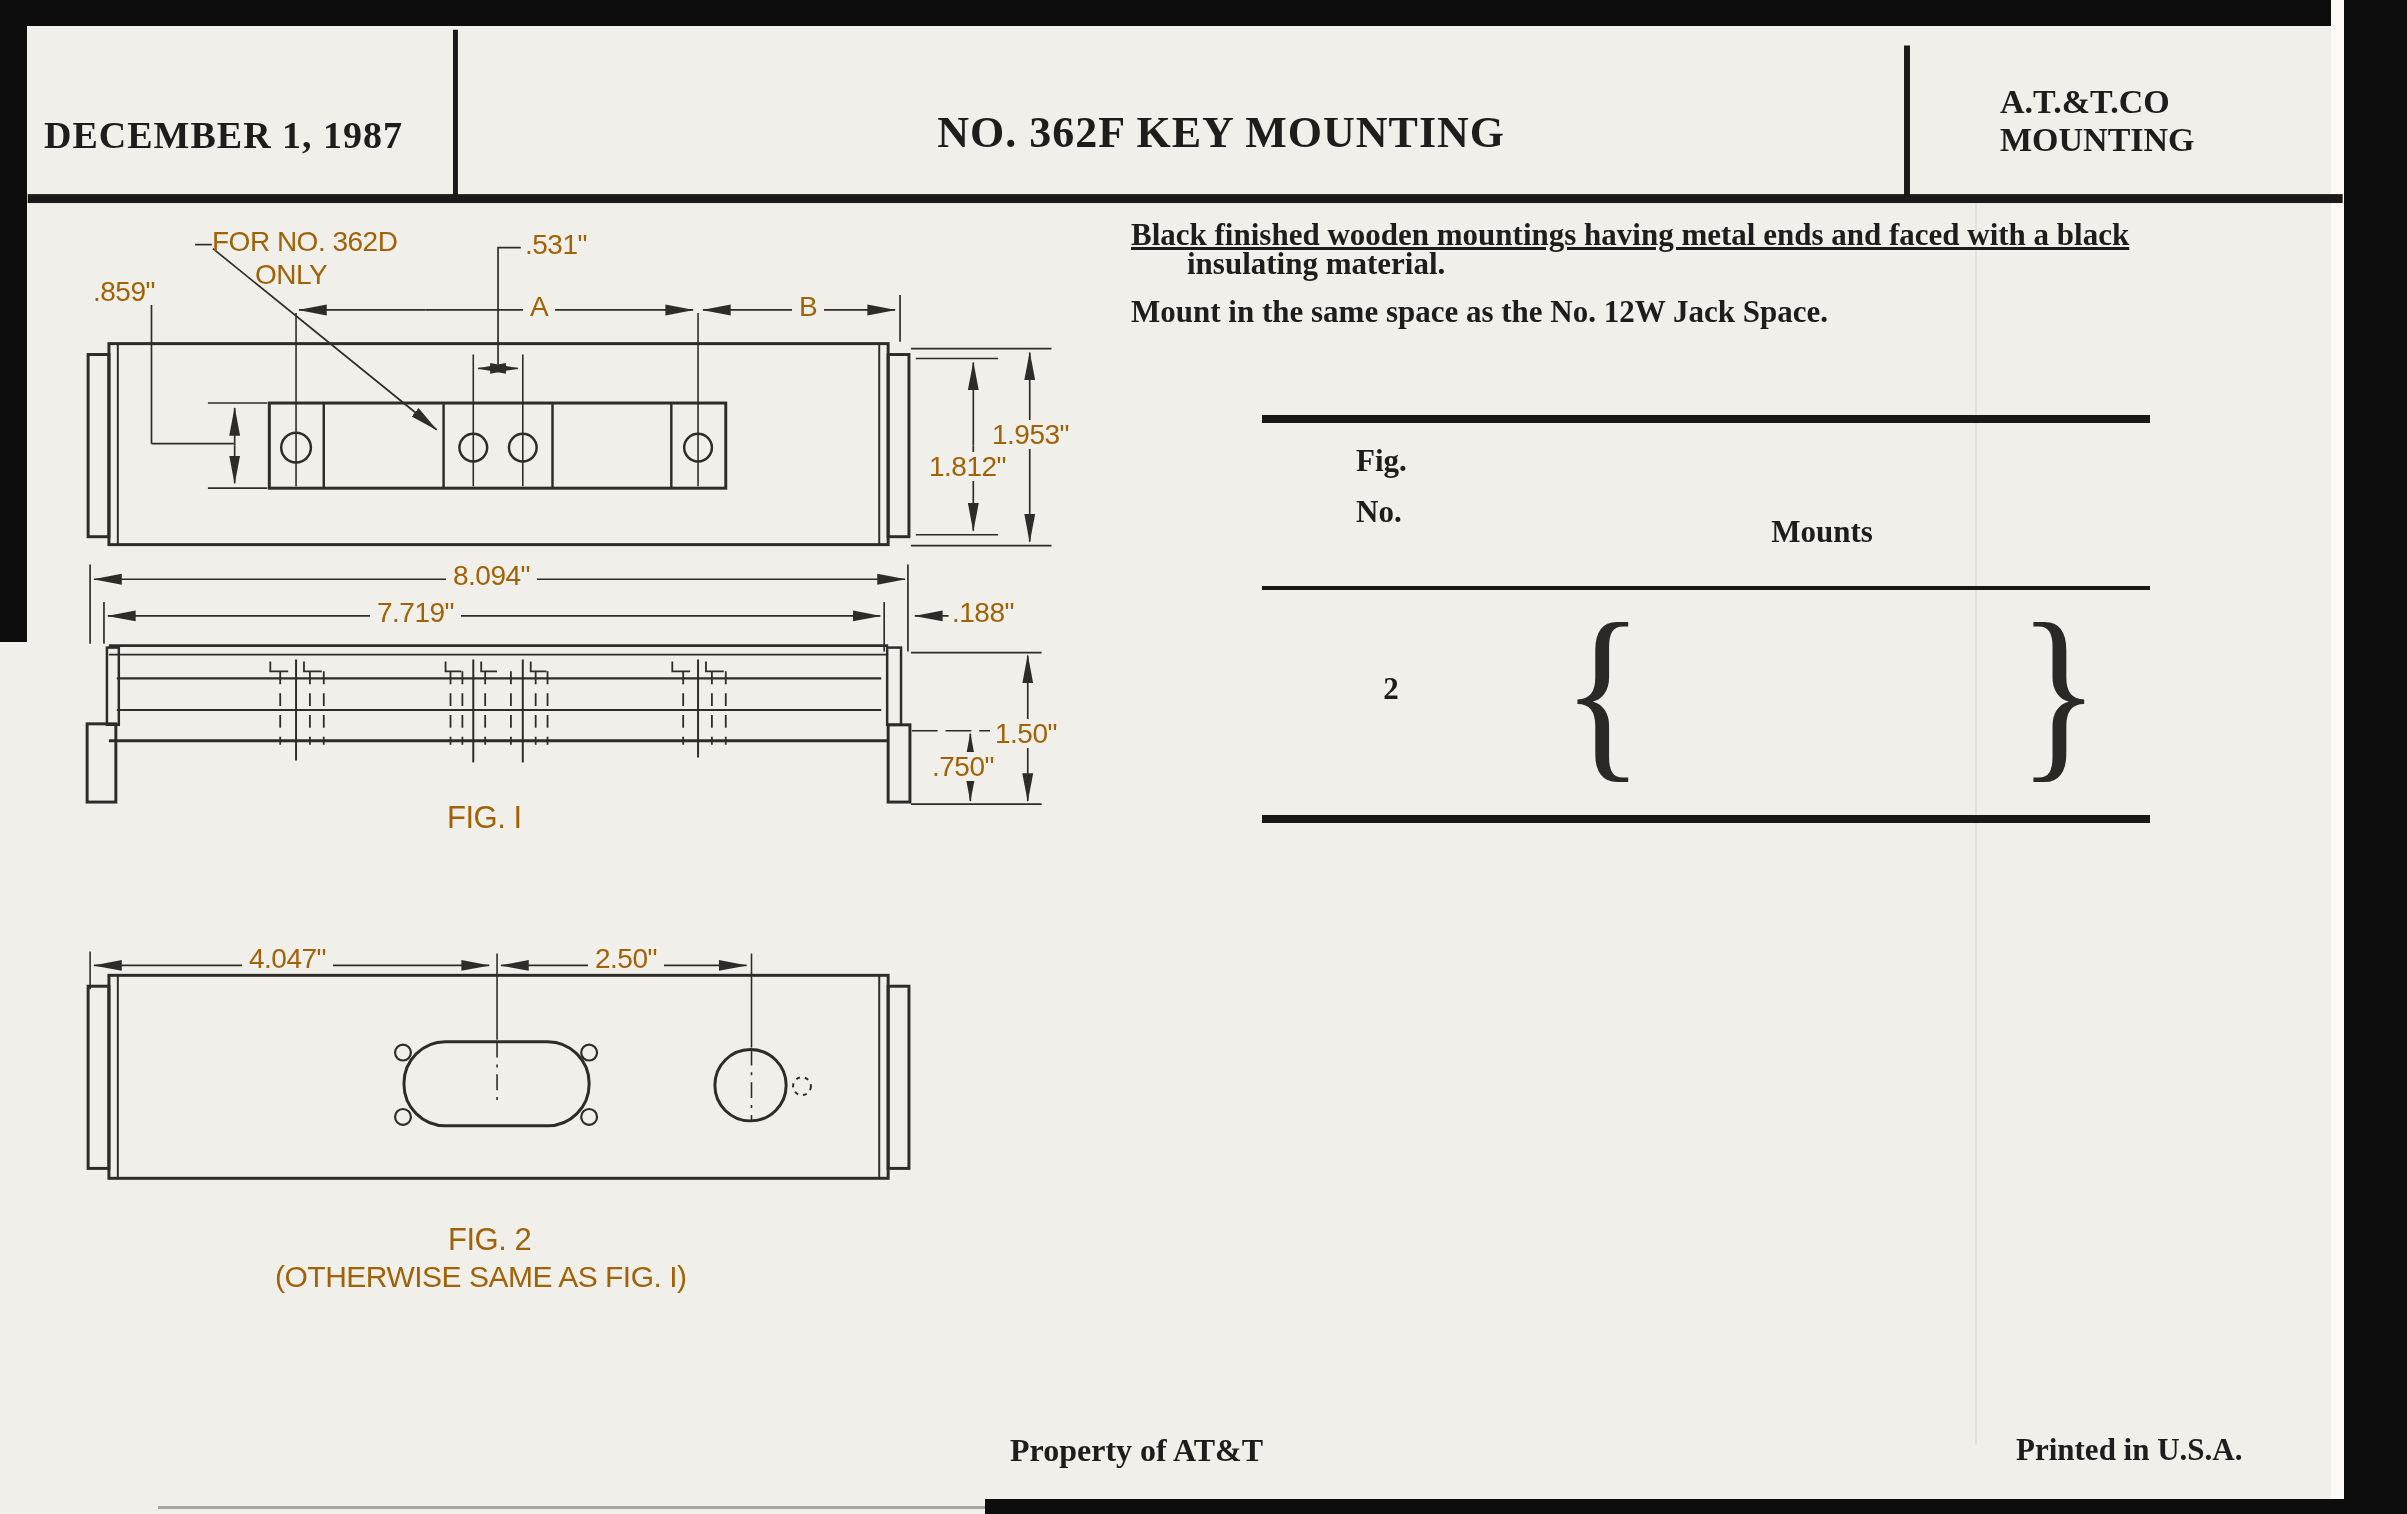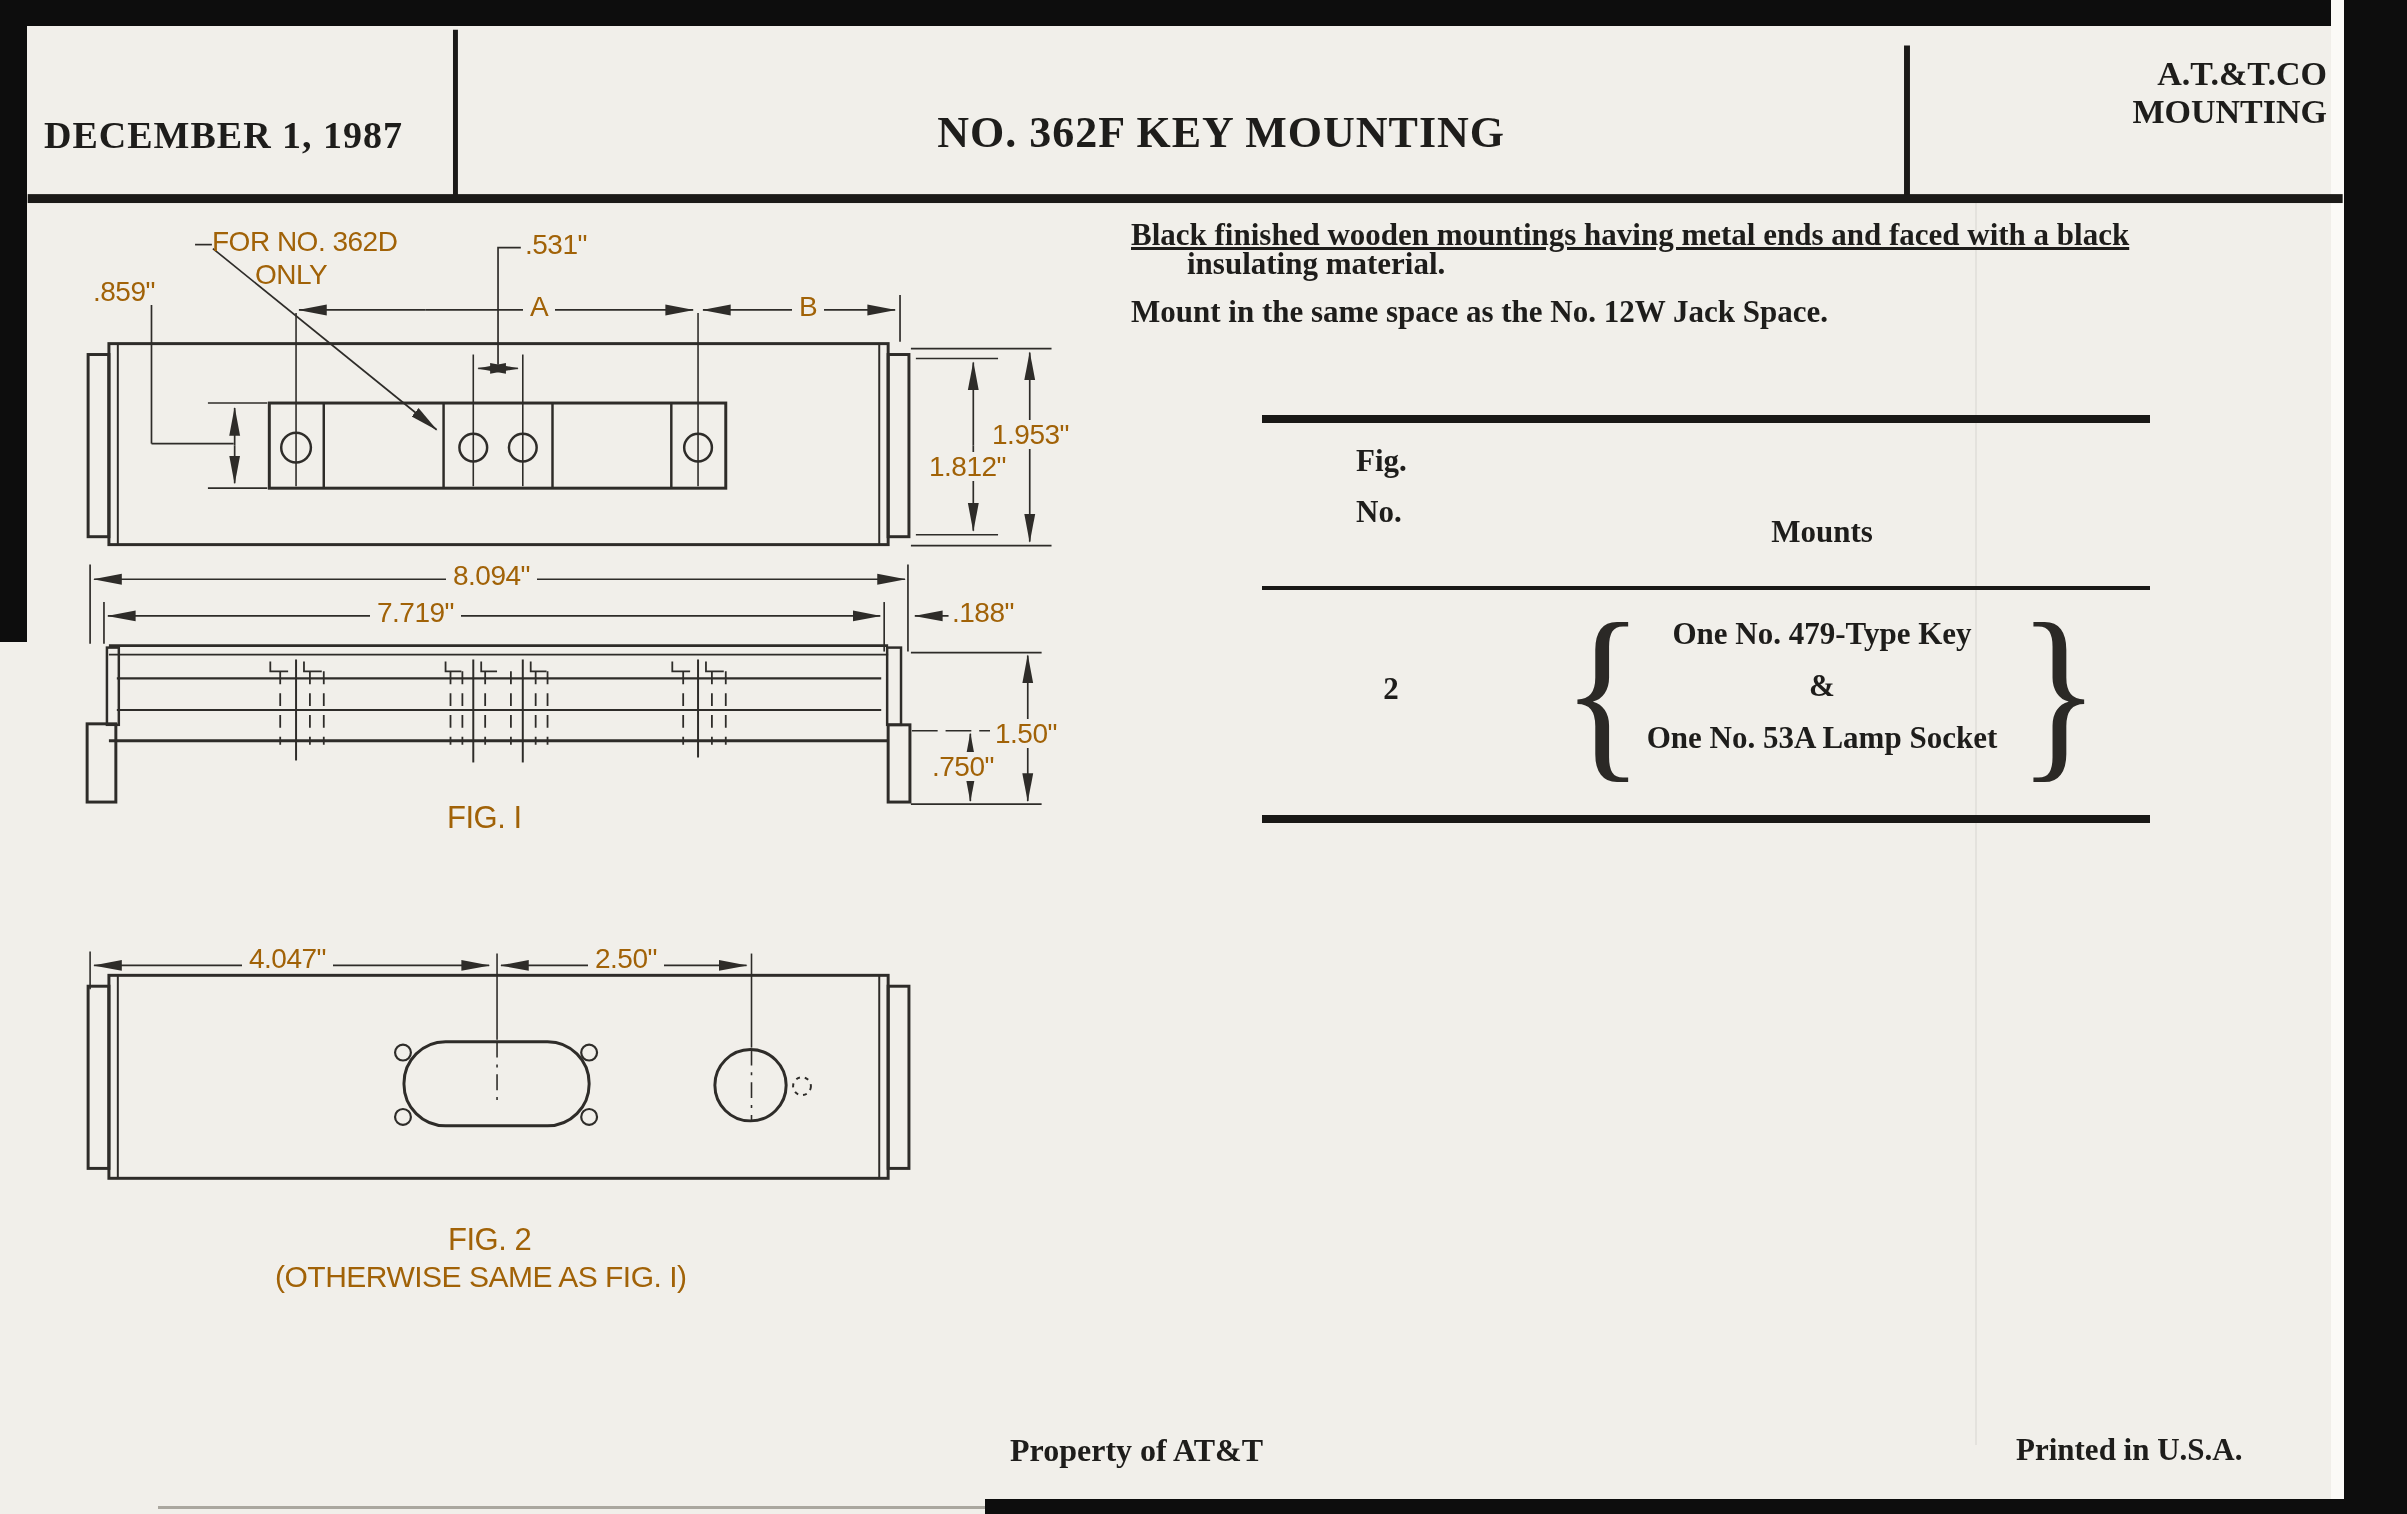--- a/index.html
+++ b/index.html
@@ -182,43 +182,38 @@
         <line x1="295" y1="975" x2="95" y2="975" marker-end="url(#ah)"></line>
         <line x1="295" y1="975" x2="494" y2="975" marker-end="url(#ah)"></line>
         <line x1="630" y1="975" x2="506" y2="975" marker-end="url(#ah)"></line>
         <line x1="630" y1="975" x2="754" y2="975" marker-end="url(#ah)"></line>
       </g>
     </g>
   </svg>
 
   <div class="abs ser" style="left:44px;top:113px;font-size:38px;letter-spacing:1px;">DECEMBER 1, 1987</div>
   <div class="abs ser" style="left:832px;top:107px;width:673px;text-align:right;font-size:44px;letter-spacing:1px;">NO. 362F KEY MOUNTING</div>
-  <div class="abs" style="left:2000px;top:55px;width:327px;text-align:right;">
+  <div class="abs" style="left:2000px;top:83px;width:327px;text-align:left;">
     <div class="ser" style="font-size:34px;">A.T.&amp;T.CO</div>
     <div class="ser" style="font-size:34px;">MOUNTING</div>
   </div>
 
   <div class="abs ser notes" style="left:1131px;top:217px;text-decoration:underline;">Black finished wooden mountings having metal ends and faced with a black</div>
   <div class="abs ser notes" style="left:1187px;top:246px;">insulating material.</div>
   <div class="abs ser notes" style="left:1131px;top:294px;">Mount in the same space as the No. 12W Jack Space.</div>
 
   <div class="rule" style="left:1262px;top:415px;width:888px;height:8px;"></div>
   <div class="rule" style="left:1262px;top:586px;width:888px;height:4px;"></div>
   <div class="rule" style="left:1262px;top:815px;width:888px;height:8px;"></div>
   <div class="abs ser tbl" style="left:1356px;top:443px;">Fig.</div>
   <div class="abs ser tbl" style="left:1356px;top:494px;">No.</div>
   <div class="abs ser tbl" style="left:1703px;top:514px;width:238px;text-align:center;">Mounts</div>
   <div class="abs ser tbl" style="left:1371px;top:671px;width:40px;text-align:center;">2</div>
   <div class="brace" style="left:1562px;top:606px;">{</div>
   <div class="brace" style="left:2018px;top:606px;">}</div>
-  <div class="abs" style="left:1614px;top:616px;width:416px;text-align:center;">
-    <div class="ser tbl">One No. 479-Type Key</div>
-    <div class="ser tbl" style="margin-top:16px;">&amp;</div>
-    <div class="ser tbl" style="margin-top:16px;">One No. 53A Lamp Socket</div>
-  </div>
 
   <div class="dim" style="left:93px;top:277px;">.859"</div>
   <div class="abs" style="left:212px;top:227px;width:198px;text-align:left;">
     <div class="dim" style="position:static;">FOR NO. 362D</div>
     <div class="dim" style="position:static;text-align:center;width:158px;margin-top:4px;">ONLY</div>
   </div>
   <div class="dim" style="left:525px;top:230px;">.531"</div>
   <div class="dim bg" style="left:523px;top:292px;">A</div>
   <div class="dim bg" style="left:792px;top:292px;">B</div>
   <div class="dim bg" style="left:988px;top:420px;padding:0 4px;">1.953"</div>

